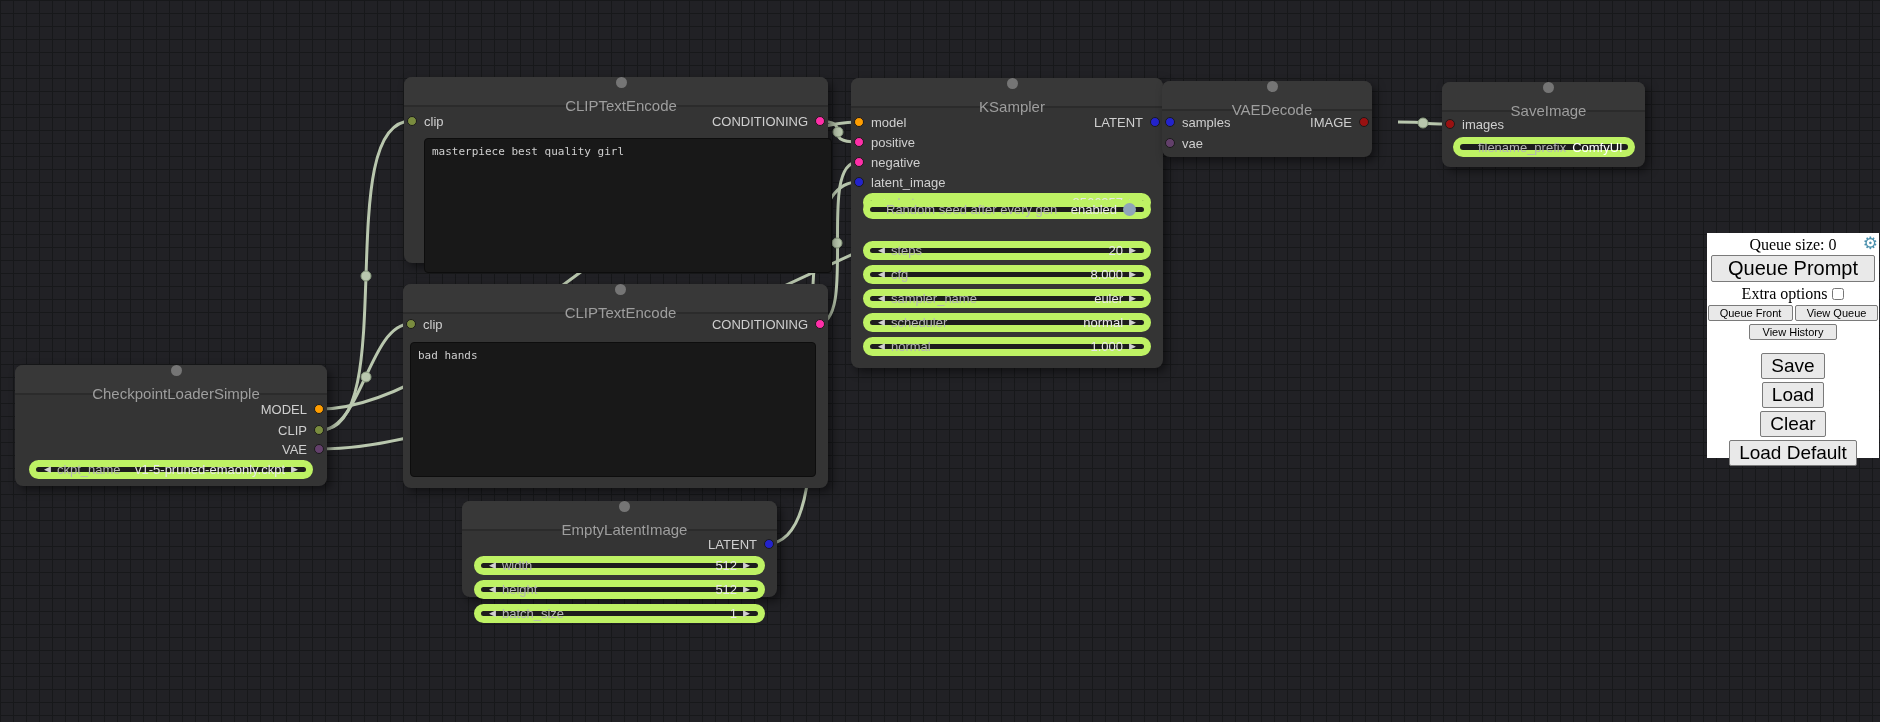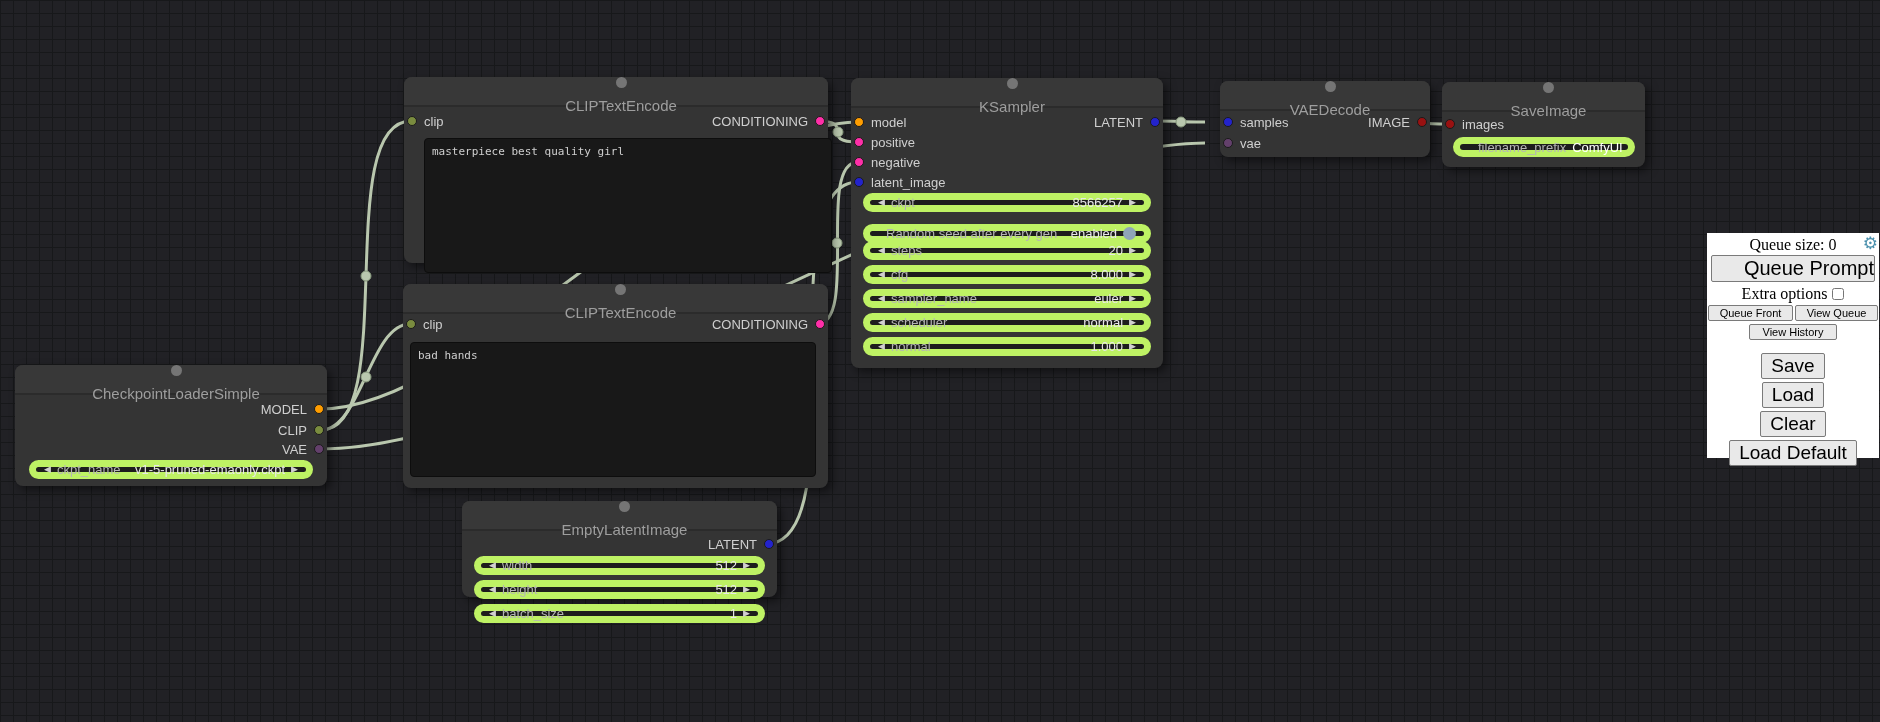--- a/index.html
+++ b/index.html
@@ -44,21 +44,21 @@
           padding:6px 7px; outline:none; }
 
   .queue-panel { position:absolute; z-index:3; left:1707px; top:233px; width:172px; height:225px;
           background:#ffffff; color:#000; text-align:center;
           font-family:"Liberation Serif", serif; }
   .queue-size-row { position:relative; font-size:16px; padding-top:3px; height:21px; }
   .gear { position:absolute; right:1px; top:2px; font-size:17px; line-height:1; color:#4a90ad;
           font-family:"DejaVu Sans", sans-serif; cursor:pointer; }
   .qbtn { font-family:"Liberation Sans", sans-serif; background:#e9e9e9; border:1px solid #7a7a7a;
           border-radius:2px; color:#000; cursor:pointer; display:block; }
-  .qp { width:164px; height:27px; font-size:20px; margin:1px auto 2px;text-align:right; }
+  .qp { width:164px; height:27px; font-size:20px; margin:1px auto 2px; }
   .extra-row { font-size:16px; height:20px; display:flex; align-items:center; justify-content:center; gap:5px; }
   .extra-row input { width:12px; height:12px; }
   .small-row { display:flex; gap:2px; padding:0 1px; margin-top:1px; }
   .qsmall { flex:1 1 auto; height:16px; font-size:11px; }
   .qhist { width:88px; height:16px; font-size:11px; margin:3px auto 0; }
   .qbig { font-size:19px; padding:1px 9px; margin:3px auto 0; }
   .qbig.first { margin-top:13px; }
 </style>
 </head>
 <body>
@@ -194,21 +194,21 @@
   <div class="slot in" style="top:94px">
     <span class="dot c-latent"></span>
     <span>latent_image</span>
   </div>
   <div class="widget" style="left:12px; right:12px; top:115px;">
     <span class="arrow">◀</span>
     <span class="wlabel">ckpt</span>
     <span class="wvalue">8566257</span>
     <span class="arrow">▶</span>
   </div>
-  <div class="widget" style="left:12px; right:12px; top:146px;justify-content:center;">
+  <div class="widget" style="left:12px; right:12px; top:122px;justify-content:center;">
     <span class="wlabel" style="margin-left:8px">Random seed after every gen</span>
     <span class="wvalue">enabled</span>
     <span class="toggle-circle"></span>
   </div>
   <div class="widget" style="left:12px; right:12px; top:163px;">
     <span class="arrow">◀</span>
     <span class="wlabel">steps</span>
     <span class="wvalue">20</span>
     <span class="arrow">▶</span>
   </div>
@@ -231,21 +231,21 @@
     <span class="arrow">▶</span>
   </div>
   <div class="widget" style="left:12px; right:12px; top:259px;">
     <span class="arrow">◀</span>
     <span class="wlabel">normal</span>
     <span class="wvalue">1.000</span>
     <span class="arrow">▶</span>
   </div>
 </div>
 
-<div class="node" style="left:1220px; top:81px; width:210px; height:76px;">
+<div class="node" style="left:1162px; top:81px; width:210px; height:76px;">
   <div class="node-title">
     <span class="title-dot"></span>
     <span>VAEDecode</span>
   </div>
   <div class="slot in" style="top:31px">
     <span class="dot c-latent"></span>
     <span>samples</span>
   </div>
   <div class="slot out" style="top:31px">
     <span class="dot c-image"></span>

